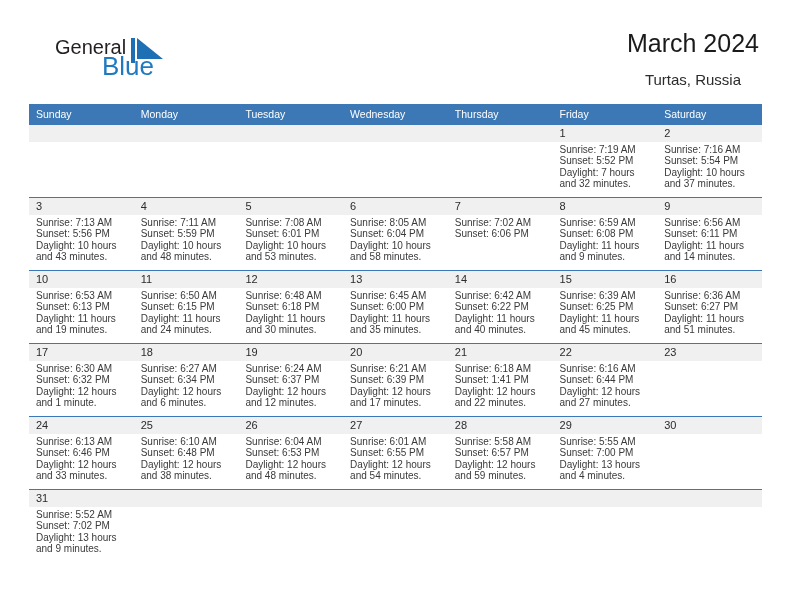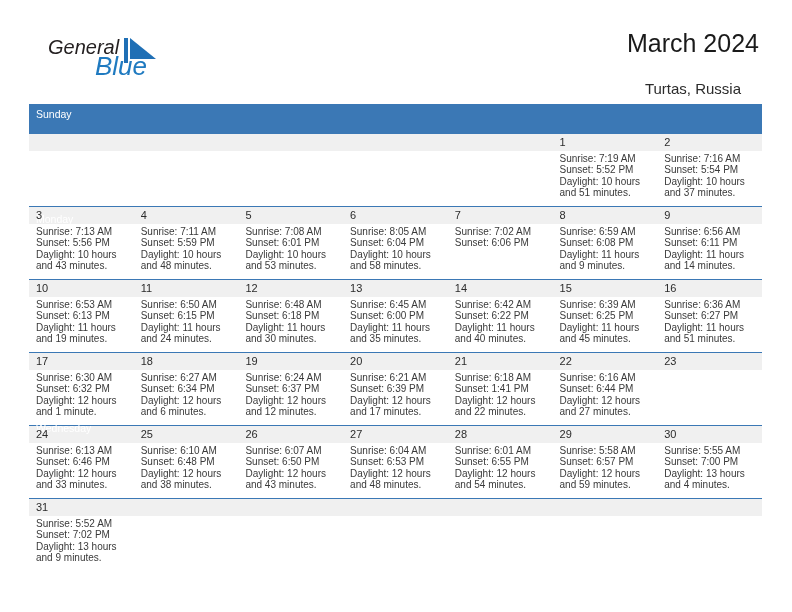--- a/index.html
+++ b/index.html
@@ -25,25 +25,24 @@
   
   .header {
     position: absolute;
     left: 29px;
     top: 28px;
     right: 33px;
     height: 68px;
   }
   .brand {
     position: absolute;
-    left: 9px;
+    left: 16px;
     top: 8px;
     width: 180px;
     height: 52px;
-    font-style: italic;
   }
   .brand-general {
     position: absolute;
     left: 10px;
     top: 0px;
     font-size: 20px;
     letter-spacing: 0px;
     color: #231f20;
     line-height: 22px;
   }
@@ -71,36 +70,35 @@
   .cal-title {
     font-size: 25px;
     color: #1a1a1a;
     line-height: 30px;
     white-space: nowrap;
   }
   .cal-sub {
     font-size: 15px;
     color: #2b2b2b;
     line-height: 20px;
-    margin-top: 21px;
+    margin-top: 12px;
     white-space: nowrap;
   }
 
   
   .calendar {
     position: absolute;
     left: 29px;
     top: 104px;
     width: 733px;
   }
   .dow-row {
     display: flex;
     background: #3b78b5;
-    height: 30px;
-    flex-direction: column;
+    height: 21px;
   }
   .dow-cell {
     width: 104.71px;
     flex: 0 0 104.71px;
     color: #ffffff;
     font-size: 10.5px;
     line-height: 21px;
     padding-left: 7px;
     box-sizing: border-box;
     white-space: nowrap;
@@ -219,21 +217,21 @@
               <div class="daylight"></div>
             </div>
             <div class="detail-cell empty">
               <div></div>
               <div></div>
               <div class="daylight"></div>
             </div>
             <div class="detail-cell">
               <div>Sunrise: 7:19 AM</div>
               <div>Sunset: 5:52 PM</div>
-              <div class="daylight">Daylight: 10 hours and 51 minutes.</div>
+              <div class="daylight">Daylight: 7 hours and 32 minutes.</div>
             </div>
             <div class="detail-cell">
               <div>Sunrise: 7:16 AM</div>
               <div>Sunset: 5:54 PM</div>
               <div class="daylight">Daylight: 10 hours and 37 minutes.</div>
             </div>
           </div>
         </div>
         <div class="week">
           <div class="daynum-row">
@@ -388,25 +386,20 @@
               <div>Sunrise: 6:13 AM</div>
               <div>Sunset: 6:46 PM</div>
               <div class="daylight">Daylight: 12 hours and 33 minutes.</div>
             </div>
             <div class="detail-cell">
               <div>Sunrise: 6:10 AM</div>
               <div>Sunset: 6:48 PM</div>
               <div class="daylight">Daylight: 12 hours and 38 minutes.</div>
             </div>
             <div class="detail-cell">
-              <div>Sunrise: 6:07 AM</div>
-              <div>Sunset: 6:50 PM</div>
-              <div class="daylight">Daylight: 12 hours and 43 minutes.</div>
-            </div>
-            <div class="detail-cell">
               <div>Sunrise: 6:04 AM</div>
               <div>Sunset: 6:53 PM</div>
               <div class="daylight">Daylight: 12 hours and 48 minutes.</div>
             </div>
             <div class="detail-cell">
               <div>Sunrise: 6:01 AM</div>
               <div>Sunset: 6:55 PM</div>
               <div class="daylight">Daylight: 12 hours and 54 minutes.</div>
             </div>
             <div class="detail-cell">

